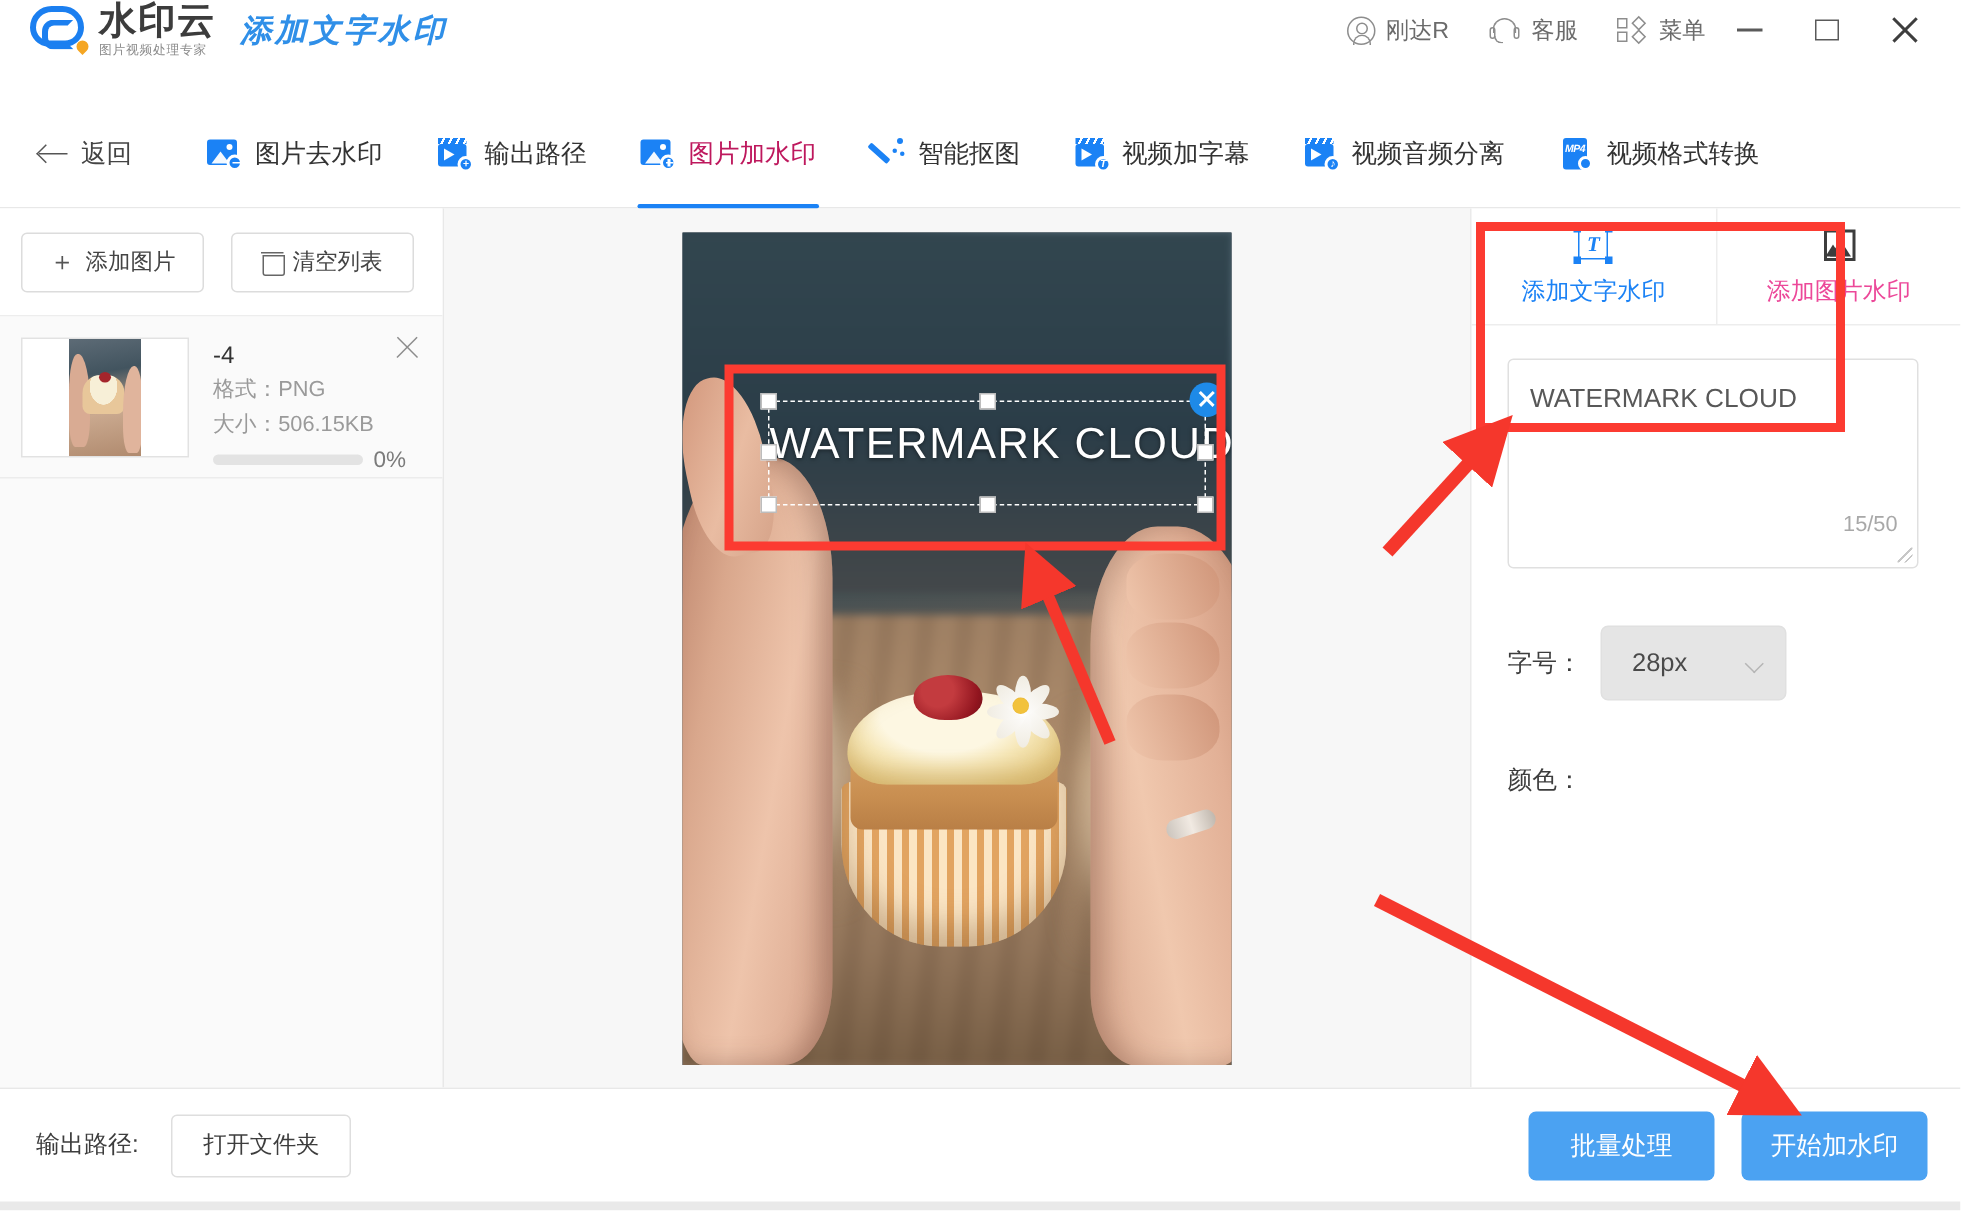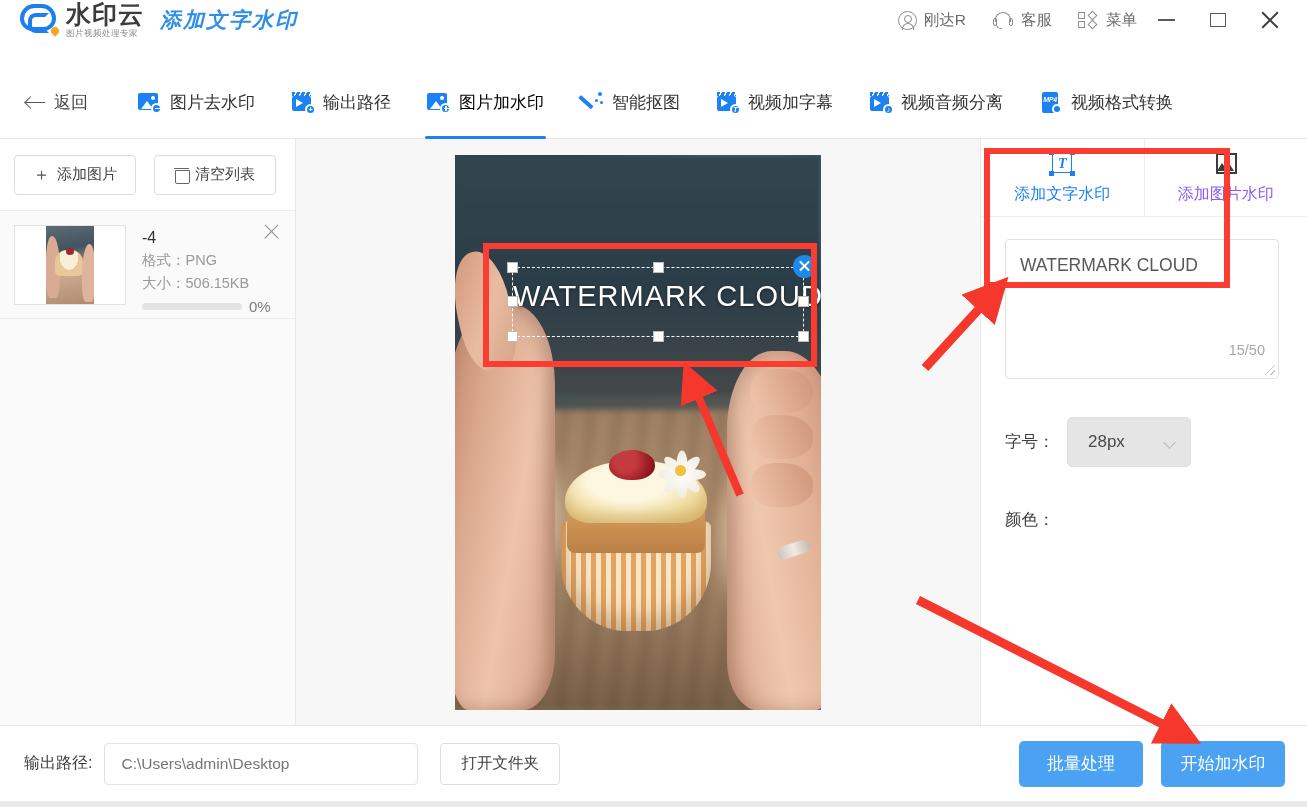--- a/index.html
+++ b/index.html
@@ -121,21 +121,21 @@
   }
   .arrow-left:after {
     content:""; position:absolute; left:0px; top:3px; width:8px; height:8px;
     border-left:1.7px solid #555; border-bottom:1.7px solid #555;
     transform: rotate(45deg);
   }
   .navtab {
     position: relative; height: 73px; display: flex; align-items: center; gap: 9px;
     padding: 0 18px; font-size: 17px; color: #333; cursor: pointer; white-space: nowrap;
   }
-  .navtab.active { color: #000000; }
+  .navtab.active { color: #be185d; }
   .navtab.active:after {
     content:""; position:absolute; left:16px; right:16px; bottom:0; height:3px;
     background:#1b82f5; border-radius: 2px;
   }
   .nicon { width: 23px; height: 23px; position: relative; flex: 0 0 auto; }
 
   
   .ic-photo .frame {
     position:absolute; left:0; top:2px; width:20px; height:17px;
     background:#1b82f5; border-radius:2px;
@@ -422,21 +422,21 @@
   .wm-del:before { transform: rotate(45deg); } .wm-del:after { transform: rotate(-45deg); }
 
   
   .right-panel {
     position: absolute; left: 980px; top: 139px; width: 327px; height: 586px;
     background: #ffffff; border-left: 1px solid #eaeaea;
   }
   .wm-tabs { display: flex; height: 78px; border-bottom: 1px solid #ededed; }
   .wm-tab {
     flex: 1; display: flex; flex-direction: column; align-items: center; justify-content: center;
-    gap: 7px; font-size: 16px; color: #8b5cf6; cursor: pointer; position: relative;
+    gap: 7px; font-size: 16px; color: #ec4899; cursor: pointer; position: relative;
   }
   .wm-tab + .wm-tab { border-left: 1px solid #ededed; }
   .wm-tab.active { color: #1b82f5; }
   .ticon-text { position: relative; width: 28px; height: 26px; }
   .ticon-text .bx {
     position:absolute; left:4px; top:2px; width:20px; height:20px;
     border: 1.6px solid #1b82f5;
     color:#1b82f5; font-size:14px; line-height:19px; text-align:center; font-weight:bold;
     font-family:"Liberation Serif", serif;
   }
@@ -788,21 +788,20 @@
       </div>
 
       <div class="color-row">
         <div class="field-label">颜色：</div>
       </div>
     </div>
   </div>
 
   <div class="bottom-bar">
     <div class="out-label">输出路径:</div>
-    <div class="out-path">C:\Users\admin\Desktop</div>
     <div class="bb-btn">打开文件夹</div>
     <div class="bb-primary-wrap">
       <div class="bb-primary">批量处理</div>
       <div class="bb-primary">开始加水印</div>
     </div>
   </div>
 
   <div class="bottom-strip">
       <span></span>
     </div>

